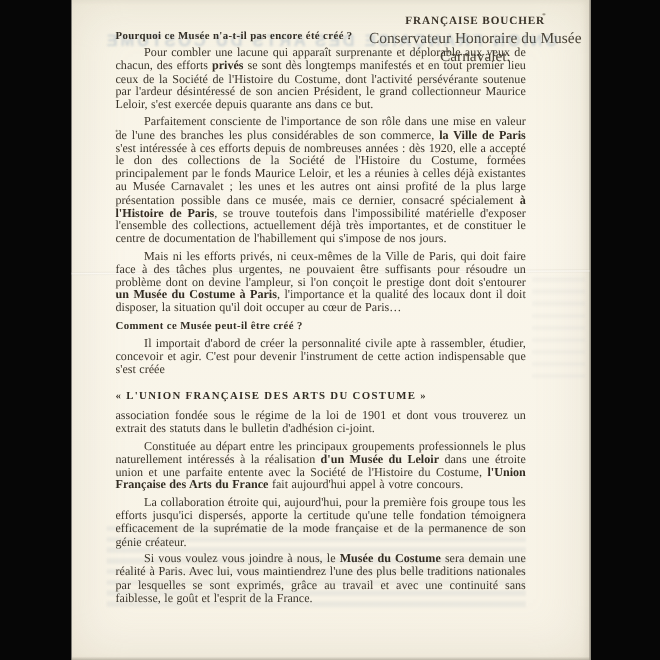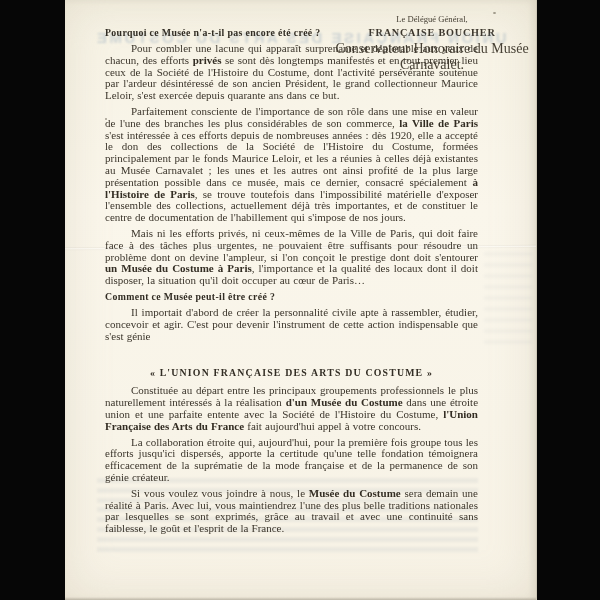--- a/index.html
+++ b/index.html
@@ -113,26 +113,25 @@
     font-size: 11px;
     line-height: 11.8px;
     text-align: justify;
     text-indent: 26px;
     margin: 0 0 4px 0;
     word-spacing: 0.4px;
   }
   .para.noindent { text-indent: 0; }
   .para b { font-weight: 700; color: #332d23; }
   .center-line {
-    text-align: center;
     font-weight: 700;
     font-size: 9.8px;
     letter-spacing: 1.2px;
     color: #322d24;
-    margin: 25px 0 7px 0;
+    margin: 13px 0 7px 0;
   }
   .signature {
     width: 200px;
     margin: 14px 4px 0 auto;
     text-align: center;
     color: #474135;
   }
   .sig-role { font-size: 8.6px; }
   .sig-name {
     font-size: 10.2px;
@@ -157,28 +156,28 @@
     <div class="speck s1"></div>
     <div class="speck s2"></div>
 
     <div class="content" id="doc-body">
 
     <div class="h">Pourquoi ce Musée n'a-t-il pas encore été créé ?</div>
         <div class="para"><span>Pour combler une lacune qui apparaît surprenante et déplorable aux yeux de chacun, des efforts </span><b>privés</b><span> se sont dès longtemps manifestés et en tout premier lieu ceux de la Société de l'Histoire du Costume, dont l'activité persévérante soutenue par l'ardeur désintéressé de son ancien Président, le grand collectionneur Maurice Leloir, s'est exercée depuis quarante ans dans ce but.</span></div>
         <div class="para"><span>Parfaitement consciente de l'importance de son rôle dans une mise en valeur de l'une des branches les plus considérables de son commerce, </span><b>la Ville de Paris</b><span> s'est intéressée à ces efforts depuis de nombreuses années : dès 1920, elle a accepté le don des collections de la Société de l'Histoire du Costume, formées principalement par le fonds Maurice Leloir, et les a réunies à celles déjà existantes au Musée Carnavalet ; les unes et les autres ont ainsi profité de la plus large présentation possible dans ce musée, mais ce dernier, consacré spécialement </span><b>à l'Histoire de Paris</b><span>, se trouve toutefois dans l'impossibilité matérielle d'exposer l'ensemble des collections, actuellement déjà très importantes, et de constituer le centre de documentation de l'habillement qui s'impose de nos jours.</span></div>
         <div class="para"><span>Mais ni les efforts privés, ni ceux-mêmes de la Ville de Paris, qui doit faire face à des tâches plus urgentes, ne pouvaient être suffisants pour résoudre un problème dont on devine l'ampleur, si l'on conçoit le prestige dont doit s'entourer </span><b>un Musée du Costume à Paris</b><span>, l'importance et la qualité des locaux dont il doit disposer, la situation qu'il doit occuper au cœur de Paris…</span></div>
         <div class="h gap">Comment ce Musée peut-il être créé ?</div>
-        <div class="para"><span>Il importait d'abord de créer la personnalité civile apte à rassembler, étudier, concevoir et agir. C'est pour devenir l'instrument de cette action indispensable que s'est génie</span></div>
+        <div class="para"><span>Il importait d'abord de créer la personnalité civile apte à rassembler, étudier, concevoir et agir. C'est pour devenir l'instrument de cette action indispensable que s'est créée</span></div>
         <div class="center-line">« L'UNION FRANÇAISE DES ARTS DU COSTUME »</div>
-        <div class="para"><span>Constituée au départ entre les principaux groupements professionnels le plus naturellement intéressés à la réalisation </span><b>d'un Musée du Costume</b><span> dans une étroite union et une parfaite entente avec la Société de l'Histoire du Costume, </span><b>l'Union Française des Arts du France</b><span> fait aujourd'hui appel à votre concours.</span></div>
+        <div class="para noindent"><span>association fondée sous le régime de la loi de 1901 et dont vous trouverez un extrait des statuts dans le bulletin d'adhésion ci-joint.</span></div>
+        <div class="para"><span>Constituée au départ entre les principaux groupements professionnels le plus naturellement intéressés à la réalisation </span><b>d'un Musée du Leloir</b><span> dans une étroite union et une parfaite entente avec la Société de l'Histoire du Costume, </span><b>l'Union Française des Arts du France</b><span> fait aujourd'hui appel à votre concours.</span></div>
         <div class="para"><span>La collaboration étroite qui, aujourd'hui, pour la première fois groupe tous les efforts jusqu'ici dispersés, apporte la certitude qu'une telle fondation témoignera efficacement de la suprématie de la mode française et de la permanence de son génie créateur.</span></div>
         <div class="para"><span>Si vous voulez vous joindre à nous, le </span><b>Musée du Costume</b><span> sera demain une réalité à Paris. Avec lui, vous maintiendrez l'une des plus belle traditions nationales par lesquelles se sont exprimés, grâce au travail et avec une continuité sans faiblesse, le goût et l'esprit de la France.</span></div>
       </div>
 
     <div class="signature">
-      <div class="sig-role">Le Délégué Général,</div>
       <div class="sig-name">FRANÇAISE BOUCHER</div>
       <div class="sig-title">Conservateur Honoraire du Musée Carnavalet.</div>
     </div>
 
     <div class="bottom-edge"></div>
   </div>
 </div>
 
 </body></html>

